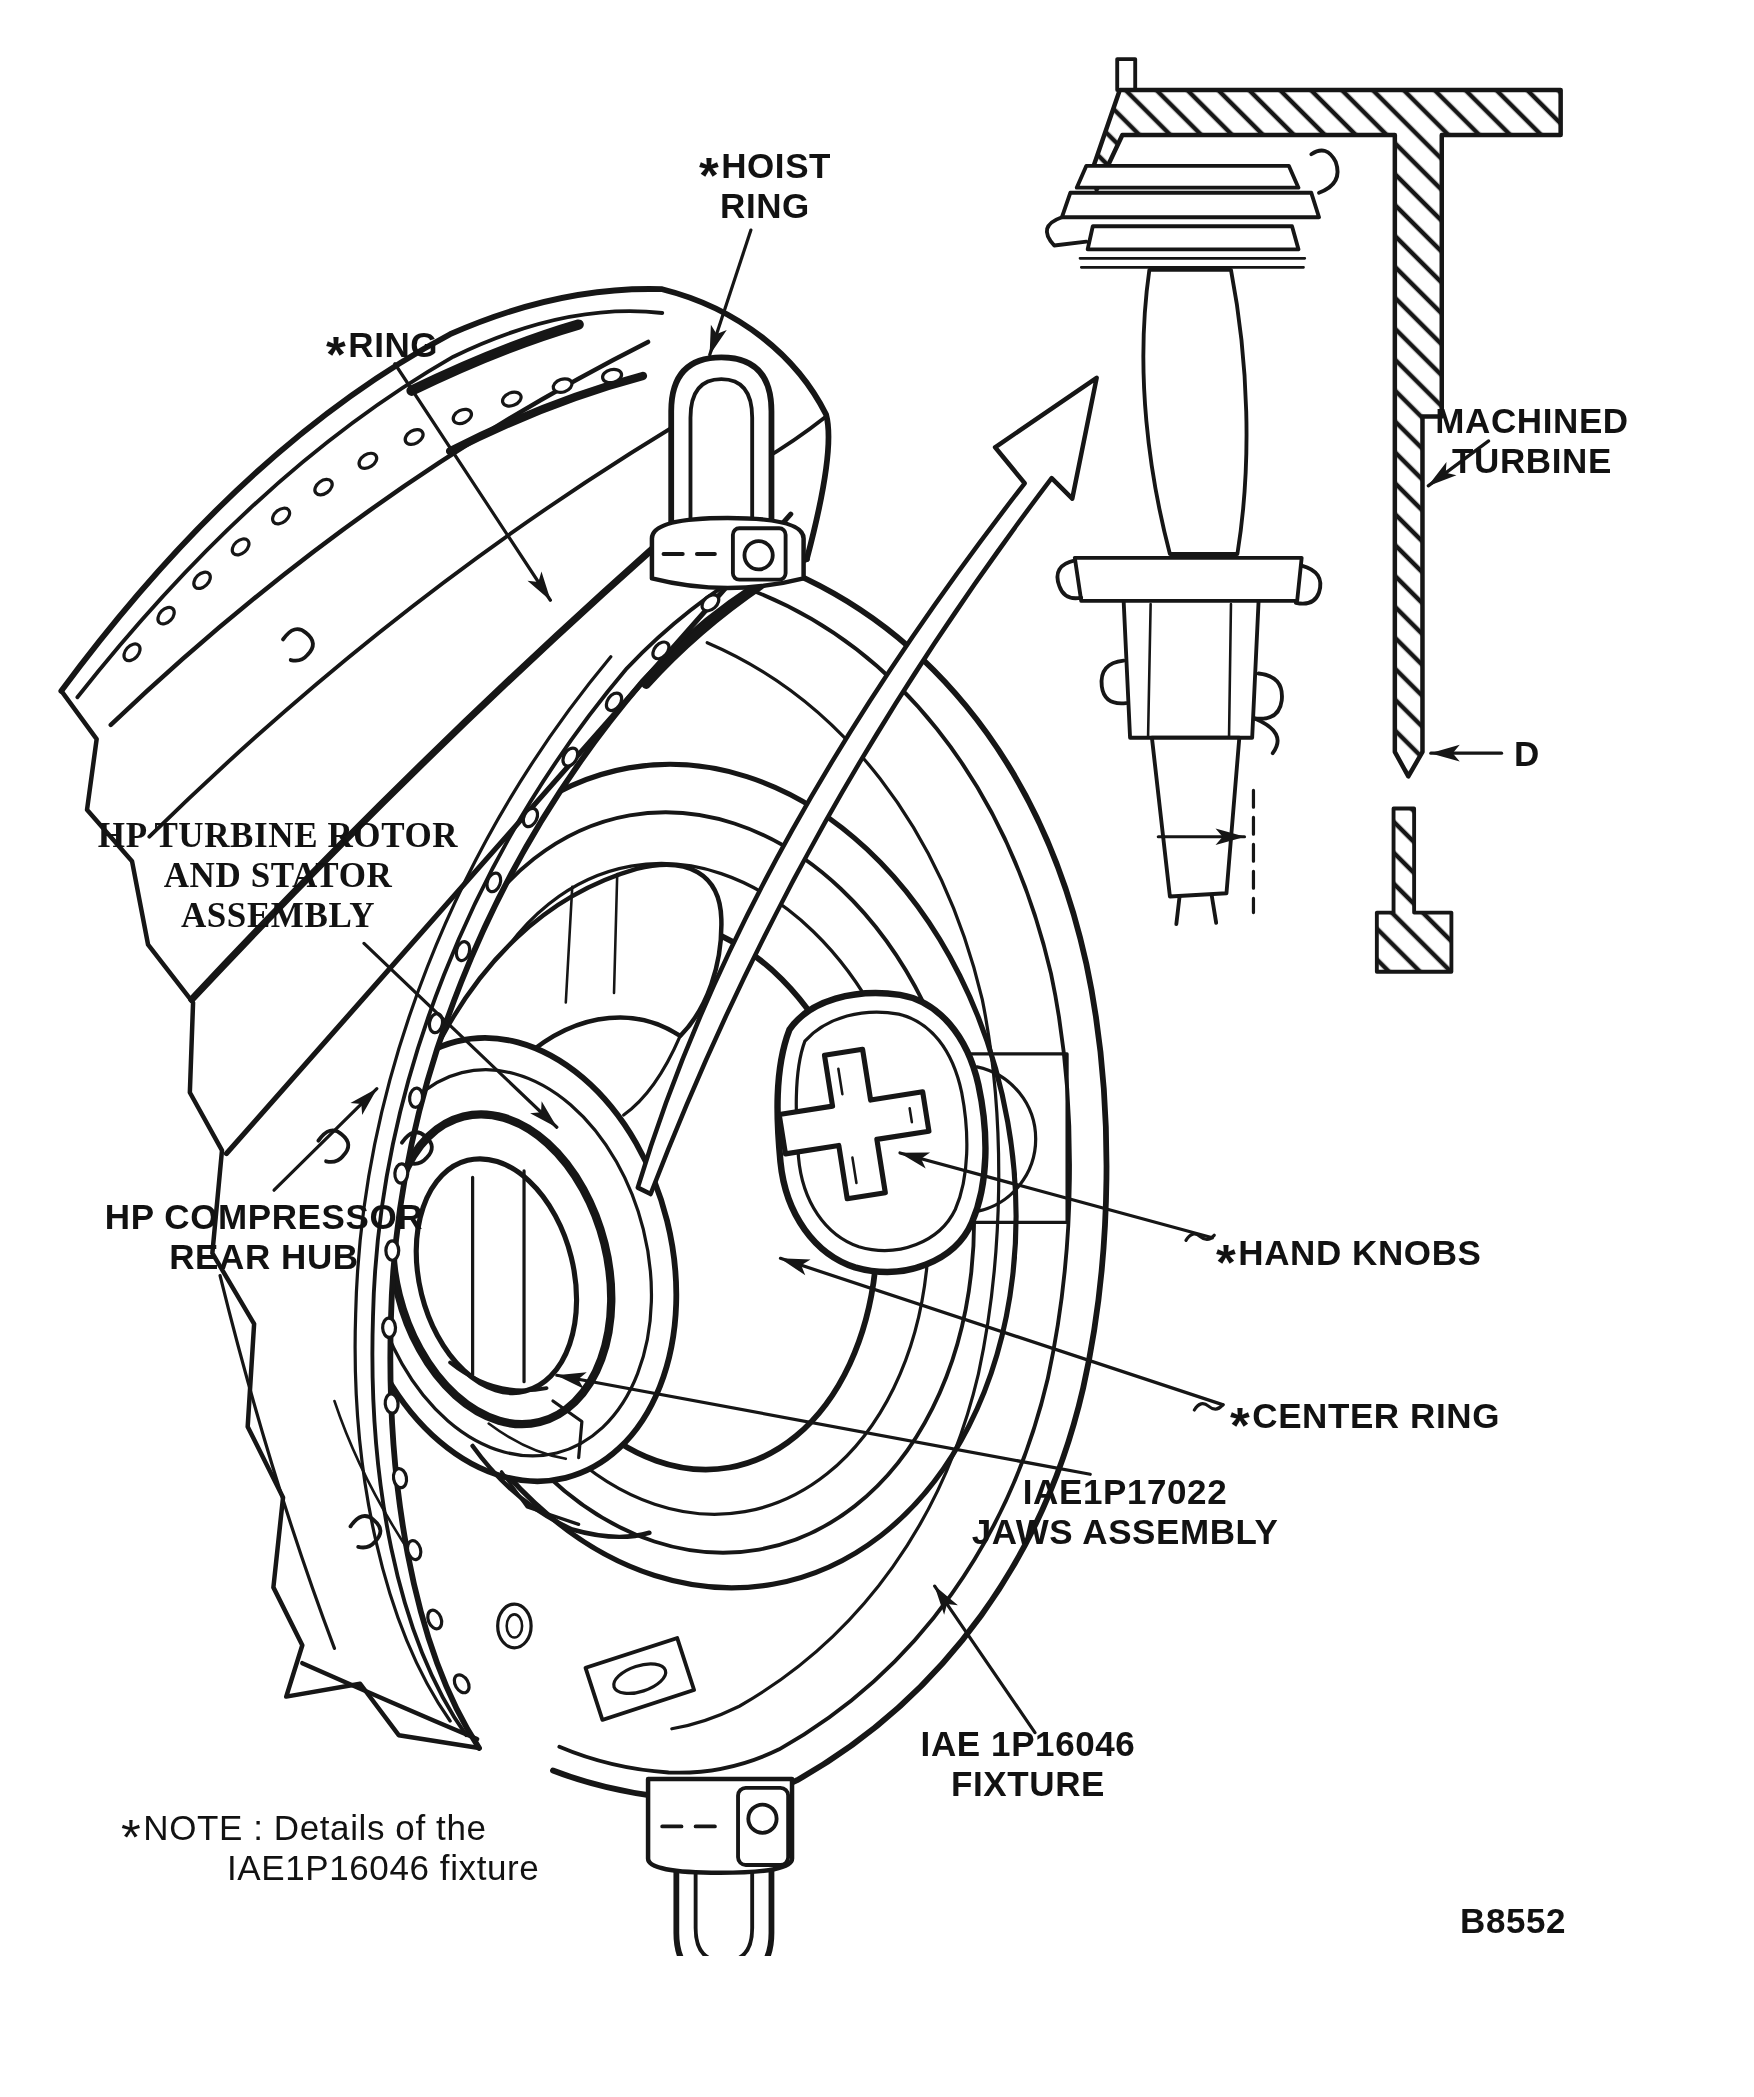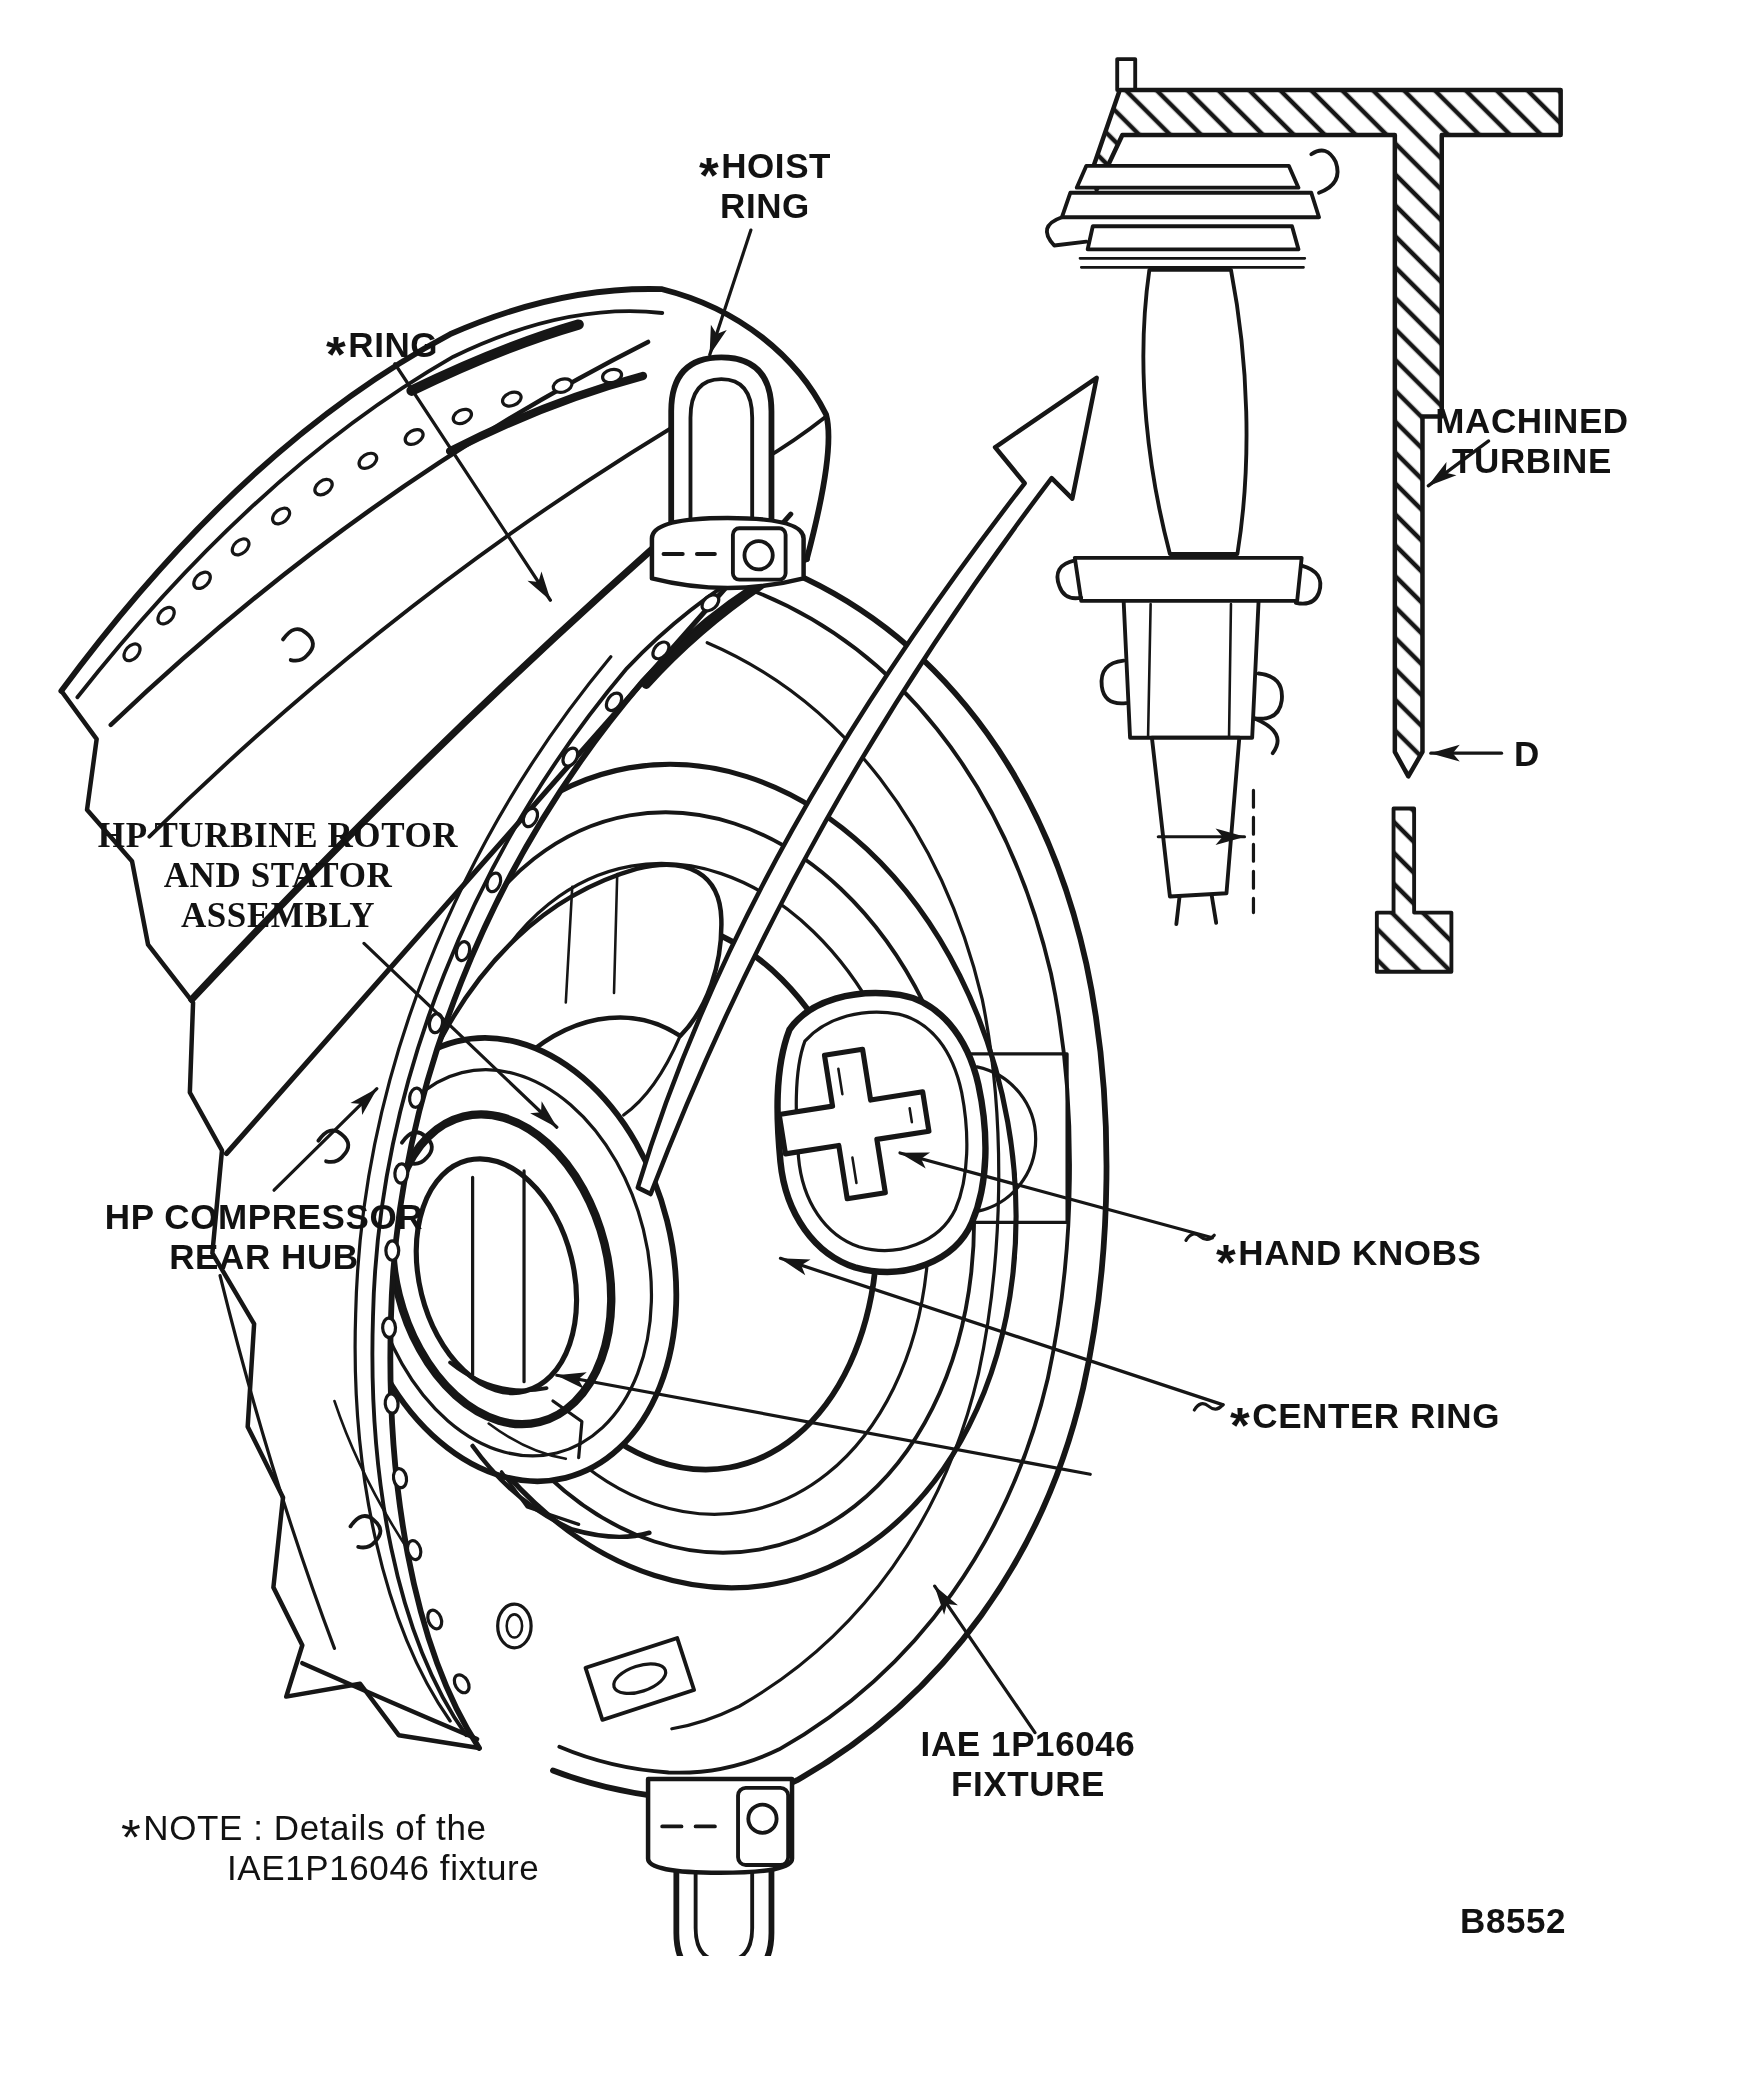--- a/index.html
+++ b/index.html
@@ -244,20 +244,21 @@
 <div class="lbl" style="left:1514px;top:734px;"><span>D</span></div>
 
 <div class="lbl ctr" style="left:278px;top:816px;font-family:Liberation Serif, serif;"><div>HP TURBINE ROTOR</div><div>AND STATOR</div><div>ASSEMBLY</div></div>
 
 <div class="lbl ctr" style="left:238px;top:1197px;margin-left:26px;"><div>HP COMPRESSOR</div><div>REAR HUB</div></div>
 
 <div class="lbl" style="left:1216px;top:1233px;"><span class="star">*</span><span>HAND KNOBS</span></div>
 
 <div class="lbl" style="left:1230px;top:1396px;"><span class="star">*</span><span>CENTER RING</span></div>
 
+<div class="lbl ctr" style="left:1125px;top:1472px;"><div>IAE1P17022</div><div>JAWS ASSEMBLY</div></div>
 
 <div class="lbl ctr" style="left:1028px;top:1724px;"><div>IAE 1P16046</div><div>FIXTURE</div></div>
 
 <div class="lbl note" style="left:121px;top:1808px;"><div><span class="star">*</span><span>NOTE : Details of the</span></div><div class="note-l2">IAE1P16046 fixture</div></div>
 
 <div class="lbl" style="left:1460px;top:1901px;"><span>B8552</span></div>
 
 </div>
 
 

